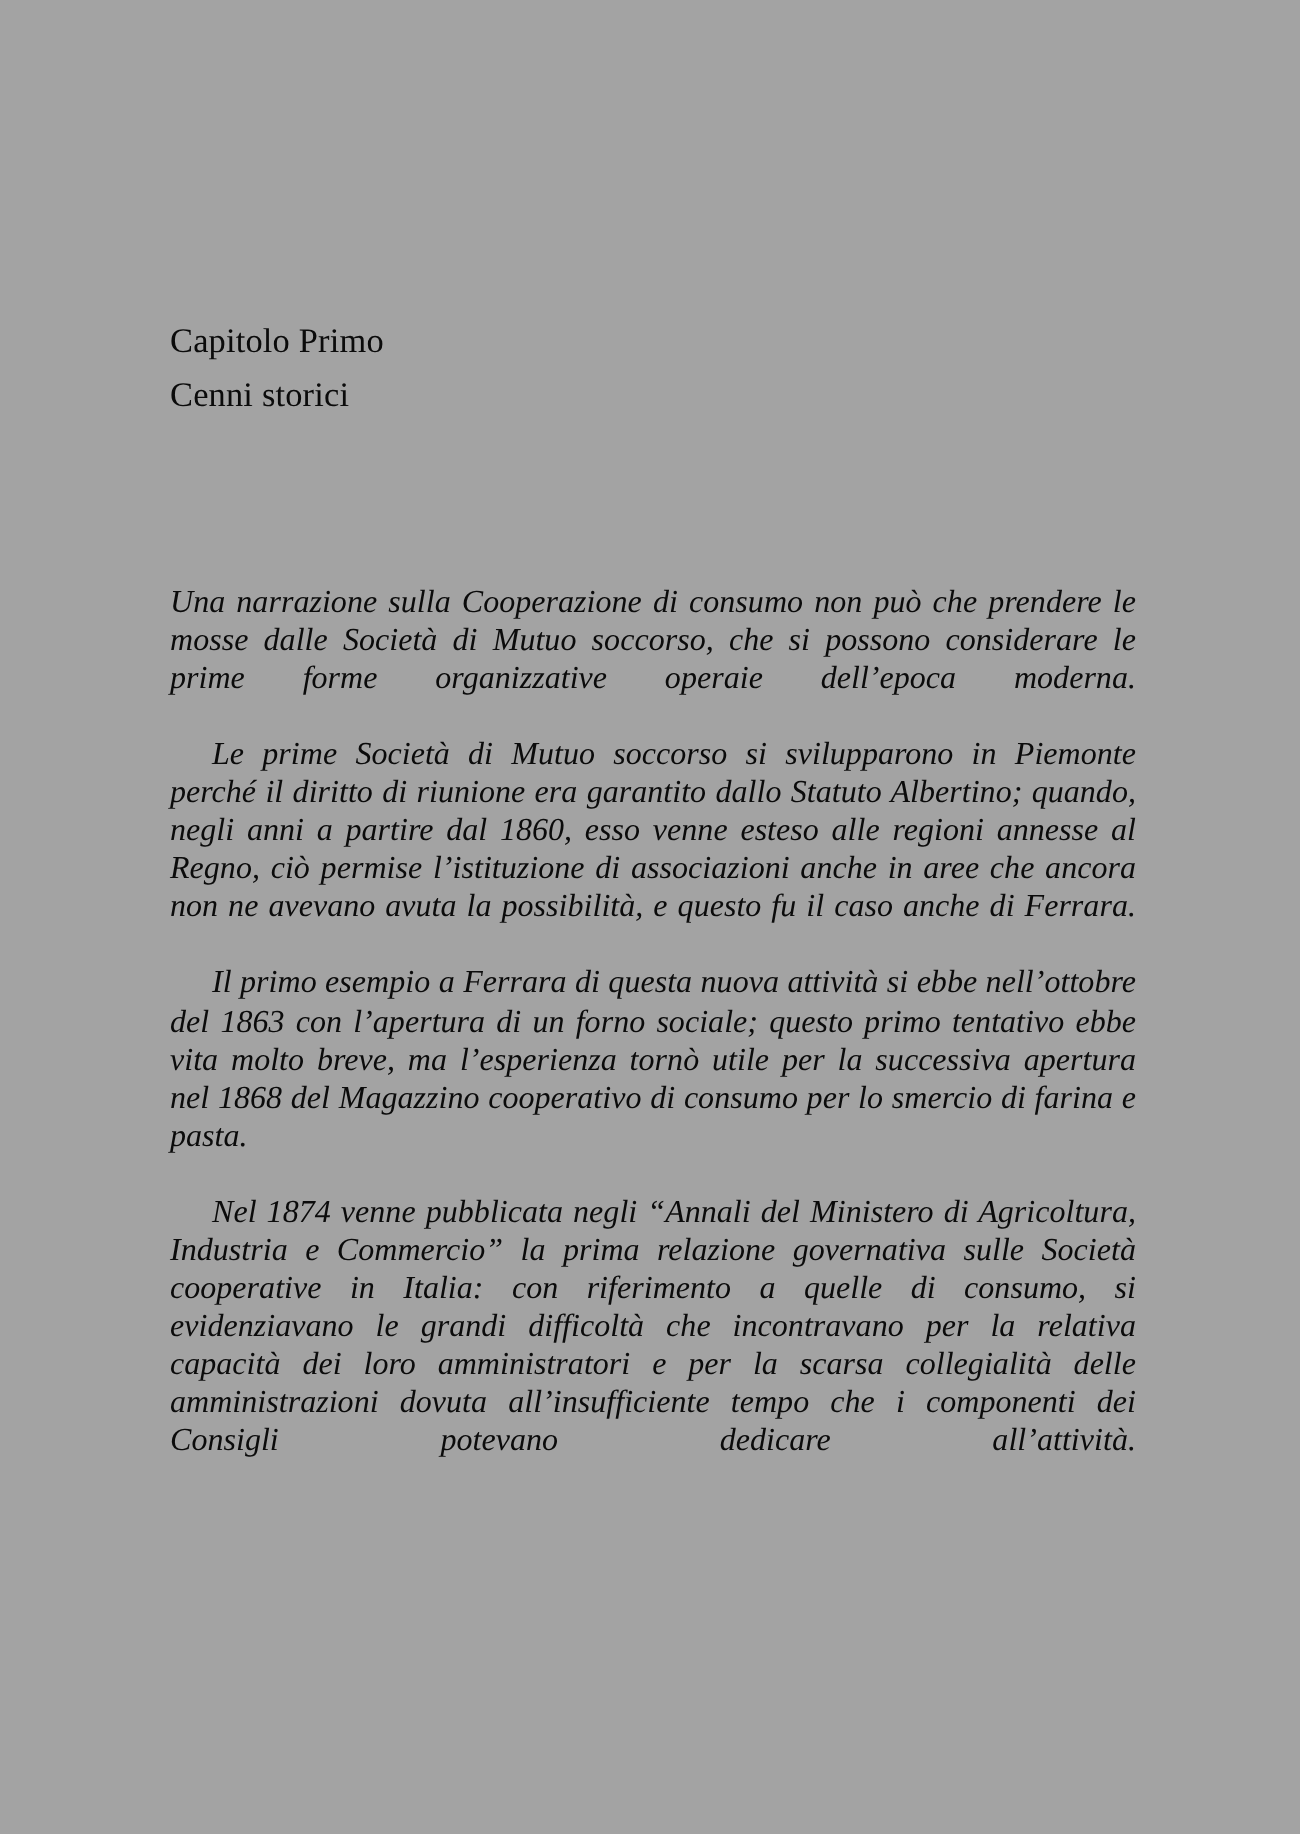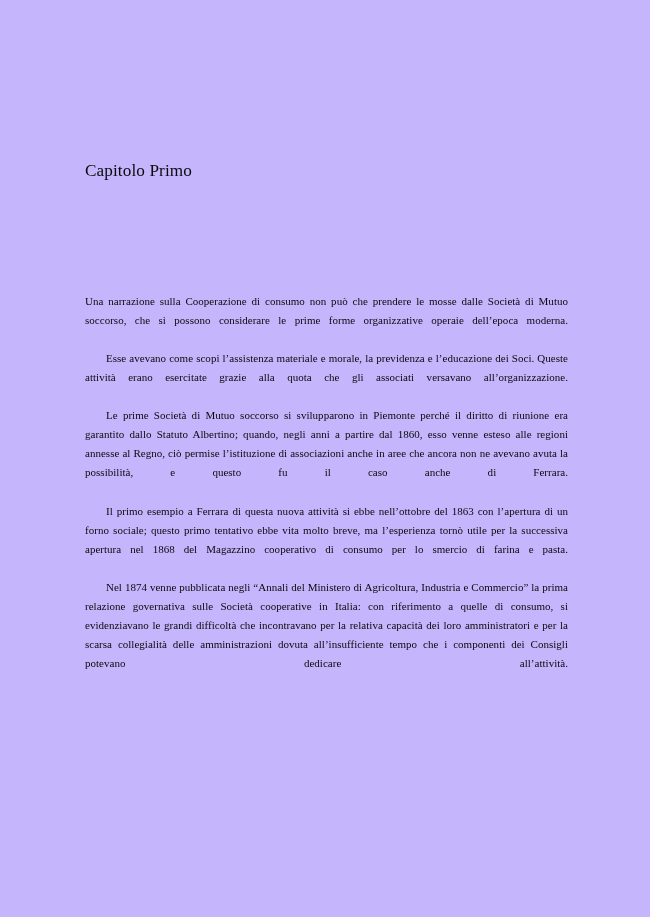--- a/index.html
+++ b/index.html
@@ -5,21 +5,21 @@
 <style>
   html, body {
     margin: 0;
     padding: 0;
     background: #ffffff;
   }
   .page {
     position: relative;
     width: 650px;
     height: 917px;
-    background: #c4b5fd;
+    background: #a3a3a3;
     overflow: hidden;
     font-family: "Liberation Serif", "DejaVu Serif", serif;
     color: #0b0b0b;
     -webkit-font-smoothing: antialiased;
   }
 
   
   .chapter-head {
     position: absolute;
     left: 85px;
@@ -35,27 +35,28 @@
 
   
   .body-block {
     position: absolute;
     left: 85px;
     top: 292px;
     width: 483px;
   }
   .para {
     margin: 0;
-    font-size: 11px;
+    font-size: 16px;
     line-height: 19.05px;
     text-align: justify;
     text-justify: inter-word;
     letter-spacing: 0.02px;
     word-spacing: 0.1px;
     hyphens: none;
+    font-style: italic;
   }
   .para.indent {
     text-indent: 21px;
   }
   
   .para::after {
     content: "";
     display: inline-block;
     width: 100%;
   }
@@ -63,23 +64,23 @@
     text-indent: 0;
   }
 </style>
 </head>
 <body>
 
 <div class="page">
 
   <div class="chapter-head">
     <div class="line">Capitolo Primo</div>
+    <div class="line">Cenni storici</div>
   </div>
 
   <div class="body-block">
     <p class="para noindent">Una narrazione sulla Cooperazione di consumo non può che prendere le mosse dalle Società di Mutuo soccorso, che si possono considerare le prime forme organizzative operaie dell’epoca moderna.</p>
-    <p class="para indent">Esse avevano come scopi l’assistenza materiale e morale, la previdenza e l’educazione dei Soci. Queste attività erano esercitate grazie alla quota che gli associati versavano all’organizzazione.</p>
     <p class="para indent">Le prime Società di Mutuo soccorso si svilupparono in Piemonte perché il diritto di riunione era garantito dallo Statuto Albertino; quando, negli anni a partire dal 1860, esso venne esteso alle regioni annesse al Regno, ciò permise l’istituzione di associazioni anche in aree che ancora non ne avevano avuta la possibilità, e questo fu il caso anche di Ferrara.</p>
     <p class="para indent">Il primo esempio a Ferrara di questa nuova attività si ebbe nell’ottobre del 1863 con l’apertura di un forno sociale; questo primo tentativo ebbe vita molto breve, ma l’esperienza tornò utile per la successiva apertura nel 1868 del Magazzino cooperativo di consumo per lo smercio di farina e pasta.</p>
     <p class="para indent">Nel 1874 venne pubblicata negli “Annali del Ministero di Agricoltura, Industria e Commercio” la prima relazione governativa sulle Società cooperative in Italia: con riferimento a quelle di consumo, si evidenziavano le grandi difficoltà che incontravano per la relativa capacità dei loro amministratori e per la scarsa collegialità delle amministrazioni dovuta all’insufficiente tempo che i componenti dei Consigli potevano dedicare all’attività.</p>
   </div>
 
 </div>
 
 </body></html>

